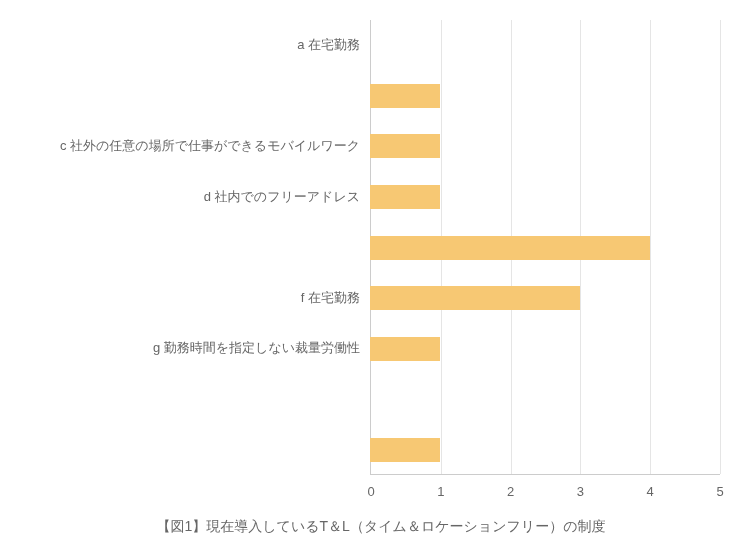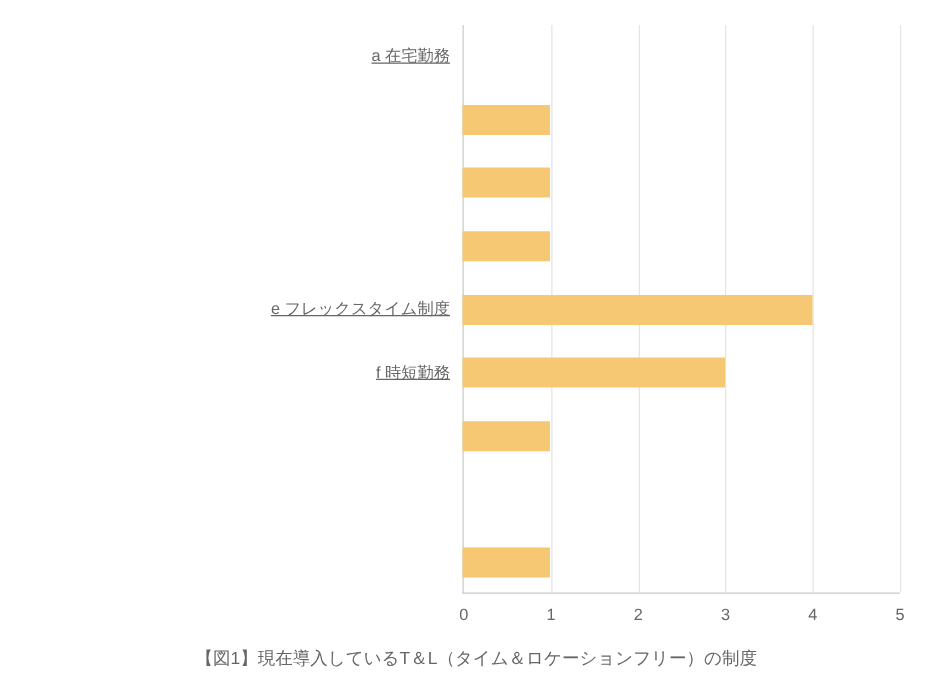--- a/index.html
+++ b/index.html
@@ -2,21 +2,21 @@
 <html><head>
   <meta charset="utf-8">
   <style>
     * { margin:0; padding:0; box-sizing:border-box; }
     body { font-family:"Hiragino Sans","Yu Gothic","Meiryo",sans-serif; background:#fff; width:750px; height:546px; position:relative; }
     .chart-wrap { position:absolute; left:0; top:20px; width:750px; height:480px; }
     .plot { position:absolute; left:370px; top:0; width:350px; height:455px; border-left:1px solid #ccc; border-bottom:1px solid #ccc; }
     .grid { position:absolute; top:0; bottom:0; width:0; border-left:1px solid #e5e5e5; }
     .tick { position:absolute; bottom:-25px; transform:translateX(-50%); font-size:13px; color:#666; }
     .row { position:absolute; left:0; width:370px; height:50.5px; display:flex; align-items:center; justify-content:flex-end; padding-right:10px; }
-    .row span { font-size:13px; color:#666; text-align:center;text-decoration:underline; }
+    .row span { font-size:13px; color:#666; text-align:center; }
     .bar { position:absolute; height:24px; background:#f7c873; left:370px; }
     .caption { position:absolute; bottom:10px; left:0; right:0; text-align:center; font-size:14px; color:#666;margin-left:12px; }
   </style>
 </head>
 <body>
 
 <div class="chart-wrap">
   <div class="plot">
     <div class="grid" style="left:20%"></div>
     <div class="grid" style="left:40%"></div>
@@ -27,25 +27,31 @@
     <div class="tick" style="left:20%">1</div>
     <div class="tick" style="left:40%">2</div>
     <div class="tick" style="left:60%">3</div>
     <div class="tick" style="left:80%">4</div>
     <div class="tick" style="left:100%">5</div>
   </div>
 
   <div class="row" style="top:0px">
       <span>a 在宅勤務</span>
     </div>
-  <div class="row" style="top:202px">
-      <span>e フレックスタイム制度</span>
+  <div class="row" style="top:101px">
+      <span>c 社外の任意の場所で仕事ができるモバイルワーク</span>
+    </div>
+  <div class="row" style="top:151.5px">
+      <span>d 社内でのフリーアドレス</span>
     </div>
   <div class="row" style="top:252.5px">
-      <span>f 時短勤務</span>
+      <span>f 在宅勤務</span>
+    </div>
+  <div class="row" style="top:303px">
+      <span>g 勤務時間を指定しない裁量労働性</span>
     </div>
 
   <div id="bars">
       <div class="bar" style="top: 13.2778px; width: 0px; background: rgb(247, 200, 115);"></div>
       <div class="bar" style="top: 63.8333px; width: 70px; background: rgb(247, 200, 115);"></div>
       <div class="bar" style="top: 114.389px; width: 70px; background: rgb(247, 200, 115);"></div>
       <div class="bar" style="top: 164.944px; width: 70px; background: rgb(247, 200, 115);"></div>
       <div class="bar" style="top: 215.5px; width: 280px; background: rgb(247, 200, 115);"></div>
       <div class="bar" style="top: 266.056px; width: 210px; background: rgb(247, 200, 115);"></div>
       <div class="bar" style="top: 316.611px; width: 70px; background: rgb(247, 200, 115);"></div>

